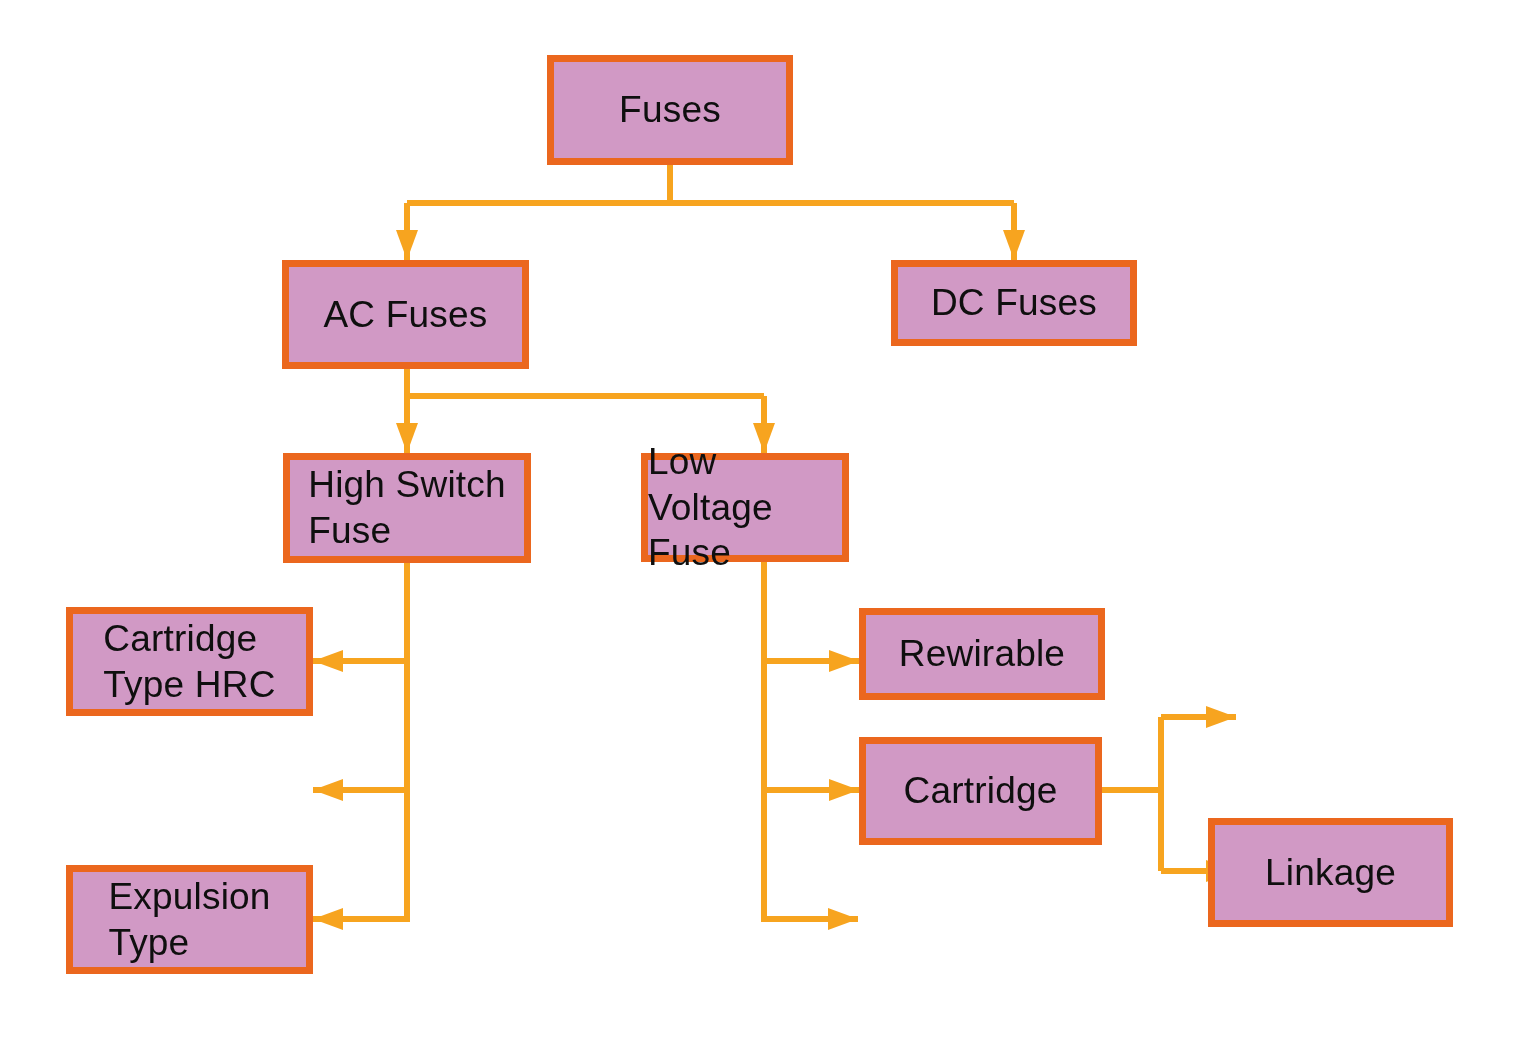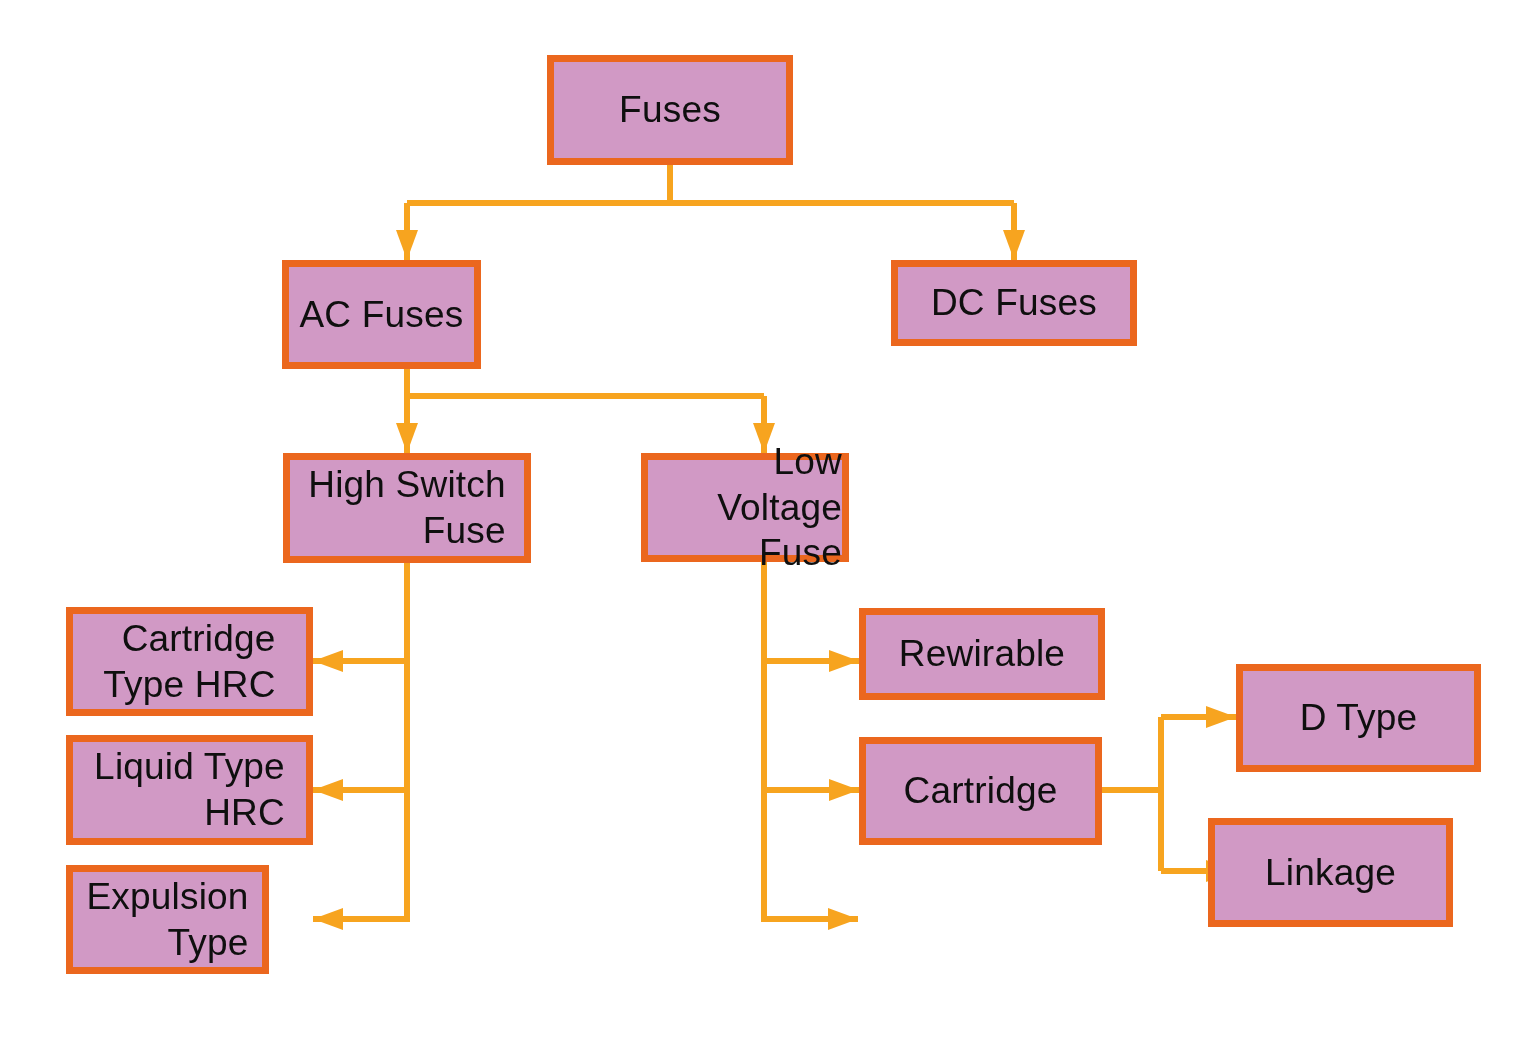--- a/index.html
+++ b/index.html
@@ -27,21 +27,21 @@
   }
   #arrow path{fill:var(--connector);stroke:none;}
   .node{
     position:absolute;
     box-sizing:border-box;
     background:var(--node-fill);
     border:7px solid var(--node-border);
     display:flex;
     align-items:center;
     justify-content:center;
-    text-align:right;
+    text-align:left;
   }
   .node .label{
     color:var(--text);
     font-size:37px;
     line-height:1.24;
     white-space:pre-line;
     letter-spacing:0.2px;
   }
 </style>
 </head>
@@ -77,21 +77,21 @@
     <path d="M1102,790 H1161"></path>
     <path d="M1161,717 V871"></path>
     <path d="M1161,717 H1236" marker-end="url(#arrow)"></path>
     <path d="M1161,871 H1236" marker-end="url(#arrow)"></path>
   </svg>
 
   <div class="node" style="left:547px;top:55px;width:246px;height:110px">
     <span class="label">Fuses</span>
   </div>
 
-  <div class="node" style="left:282px;top:260px;width:199px;height:109px">
+  <div class="node" style="left:282px;top:260px;width:247px;height:109px">
     <span class="label">AC Fuses</span>
   </div>
 
   <div class="node" style="left:891px;top:260px;width:246px;height:86px">
     <span class="label">DC Fuses</span>
   </div>
 
   <div class="node" style="left:283px;top:453px;width:248px;height:110px">
     <span class="label">High Switch
 Fuse</span>
@@ -100,40 +100,33 @@
   <div class="node" style="left:641px;top:453px;width:208px;height:109px">
     <span class="label">Low Voltage
 Fuse</span>
   </div>
 
   <div class="node" style="left:66px;top:607px;width:247px;height:109px">
     <span class="label">Cartridge
 Type HRC</span>
   </div>
 
-  <div class="node" style="left:66px;top:735px;width:247px;height:110px">
-    <span class="label">Liquid Type
-HRC</span>
-  </div>
 
-  <div class="node" style="left:66px;top:865px;width:203px;height:109px">
+  <div class="node" style="left:66px;top:865px;width:247px;height:109px">
     <span class="label">Expulsion
 Type</span>
   </div>
 
   <div class="node" style="left:859px;top:608px;width:246px;height:92px">
     <span class="label">Rewirable</span>
   </div>
 
   <div class="node" style="left:859px;top:737px;width:243px;height:108px">
     <span class="label">Cartridge</span>
   </div>
 
 
-  <div class="node" style="left:1236px;top:664px;width:245px;height:108px">
-    <span class="label">D Type</span>
-  </div>
 
   <div class="node" style="left:1208px;top:818px;width:245px;height:109px">
     <span class="label">Linkage</span>
   </div>
 
 </div>
 
 </body></html>

